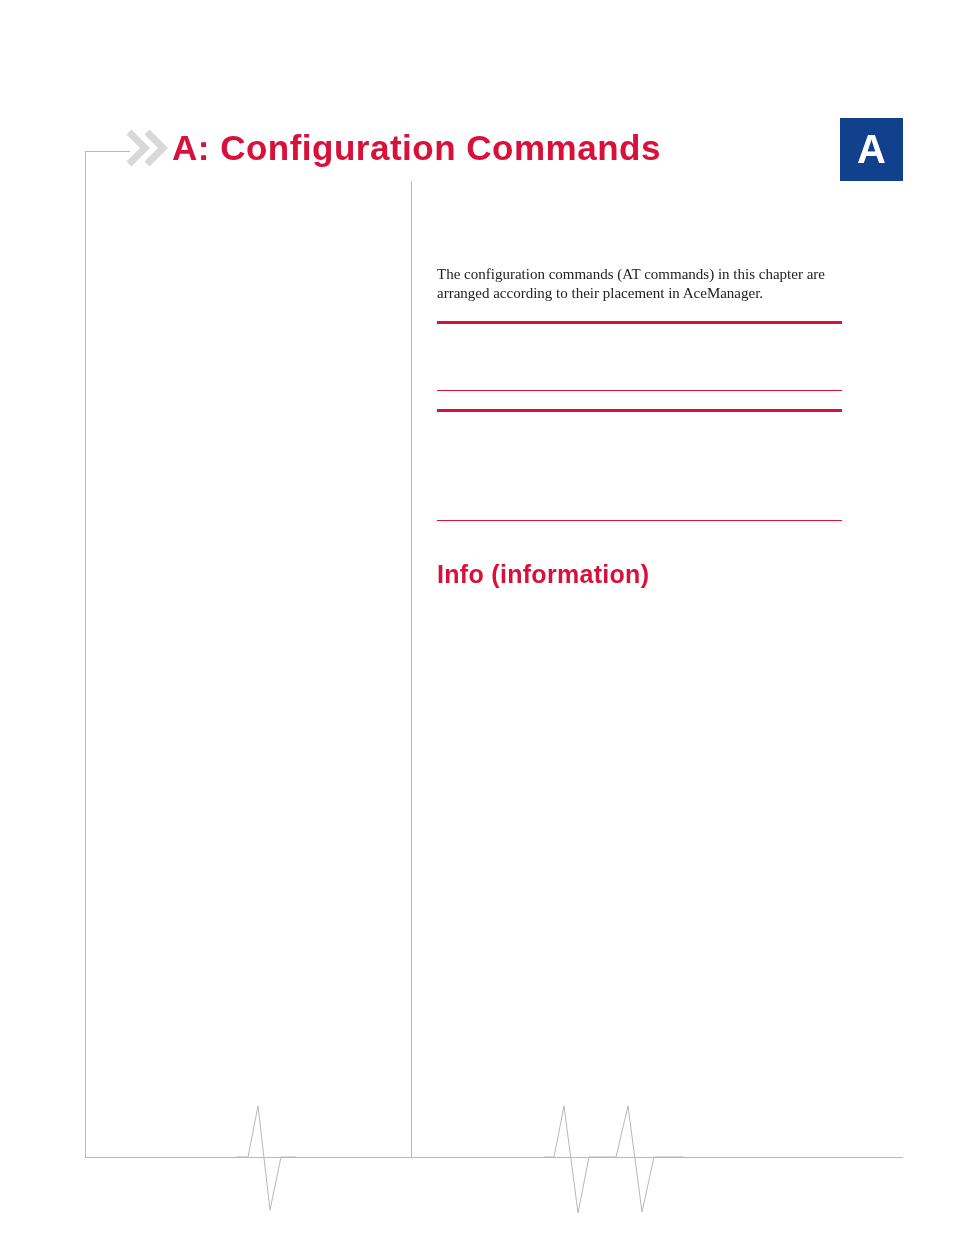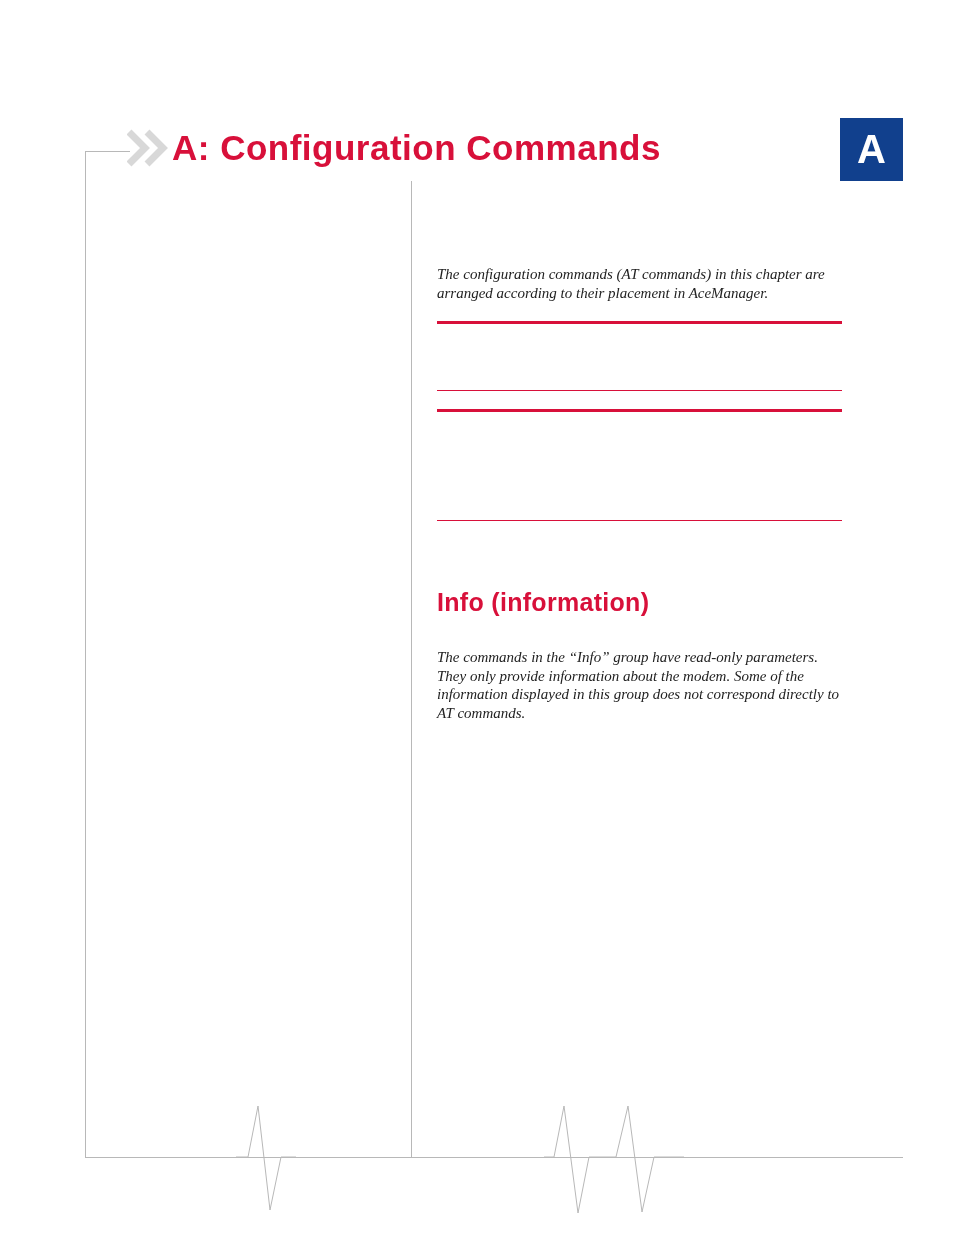--- a/index.html
+++ b/index.html
@@ -69,40 +69,40 @@
       background: #b8b8b8;
     }
     .content {
       position: absolute;
       left: 437px;
       top: 265px;
       width: 405px;
       font-size: 15px;
       line-height: 1.25;
     }
-    .content p { margin-bottom: 12px; font-style: italic; }
+    .content p { margin-bottom: 12px; }
     .fat-rule {
       margin-top: 18px;
       height: 0;
       border-top: 3px solid #d8103a;
     }
     .thin-rule {
       margin-top: 0;
       height: 0;
       border-top: 1px solid #d8103a;
     }
     .rule-gap-1 { height: 66px; }
     .rule-gap-2 { height: 18px; }
     .rule-gap-3 { height: 108px; }
     .section-heading {
       font-family: Arial, Helvetica, sans-serif;
       font-weight: 800;
       font-size: 25px;
       color: #d8103a;
-      margin-top: 66px;
+      margin-top: 38px;
       margin-bottom: 30px;
       letter-spacing: 0.3px;
     }
     .wave {
       position: absolute;
       top: 1098px;
       height: 120px;
     }
     .wave-1 { left: 236px; width: 60px; }
     .wave-2 { left: 544px; width: 140px; }
@@ -133,21 +133,20 @@
 
     <div class="fat-rule"></div>
     <div class="rule-gap-1"></div>
     <div class="thin-rule"></div>
     <div class="rule-gap-2"></div>
     <div class="fat-rule" style="margin-top:0"></div>
     <div class="rule-gap-3"></div>
     <div class="thin-rule"></div>
 
     <h2 class="section-heading">Info (information)</h2>
-    <p>The commands in the “Info” group have read-only param­eters. They only provide information about the modem. Some of the information displayed in this group does not correspond directly to AT commands.</p>
   </div>
 
   <span class="wave wave-1">
     <svg viewBox="0 0 60 120" width="60" height="120" preserveAspectRatio="none">
       <path d="M 0 59 L 12 59 L 22 8 L 34 112 L 45 59 L 60 59" fill="none" stroke="#b8b8b8" stroke-width="1"></path>
     </svg>
   </span>
 
   <span class="wave wave-2">
     <svg viewBox="0 0 140 120" width="140" height="120" preserveAspectRatio="none">

